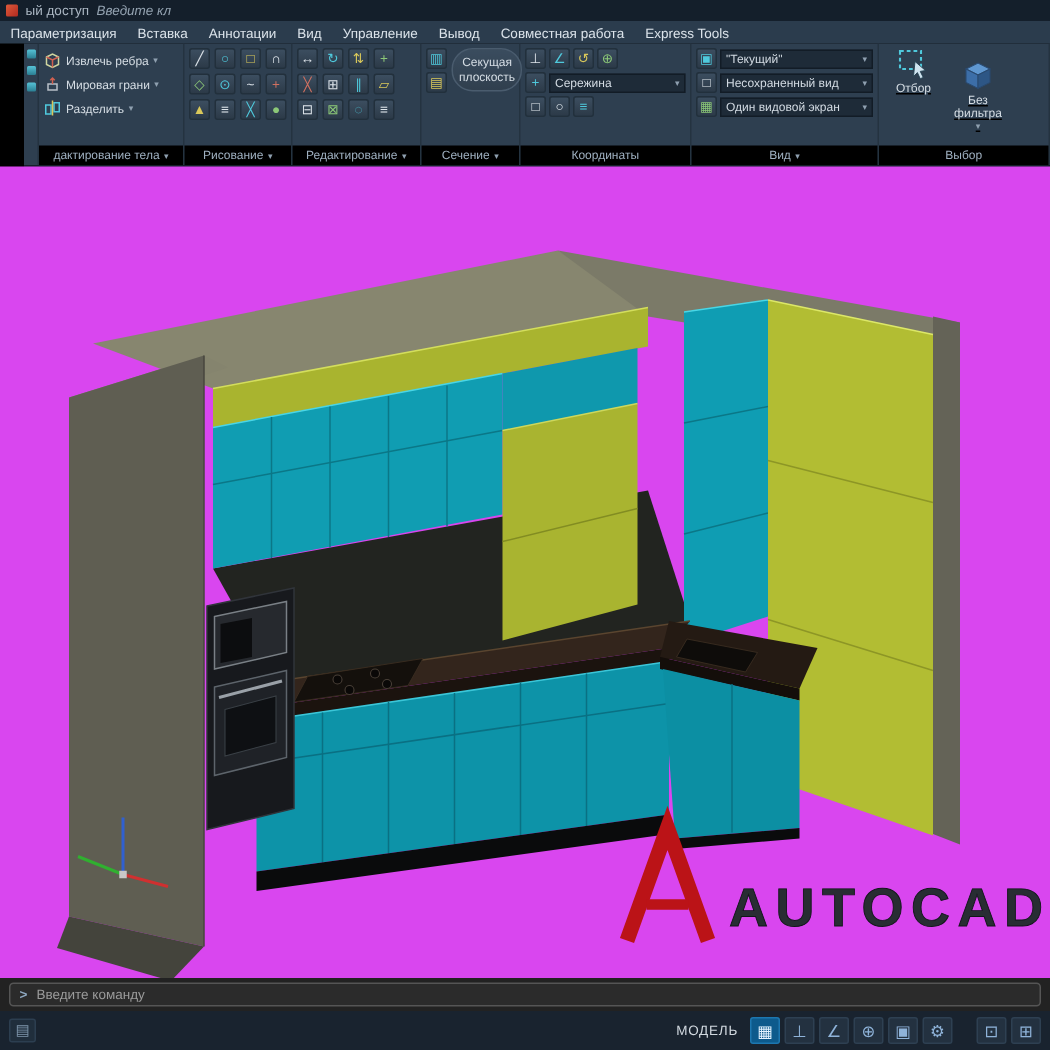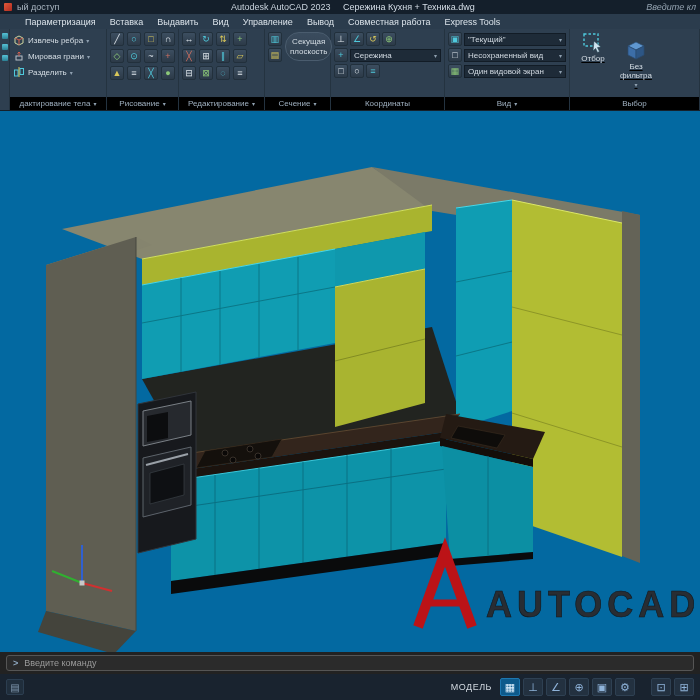--- a/index.html
+++ b/index.html
@@ -12,26 +12,26 @@
     font-size:9px;color:#aab6c2;padding:0 4px;gap:5px;flex:0 0 auto;}
   .tb-appicon{width:8px;height:8px;border-radius:1px;
     background:linear-gradient(135deg,#e05a3a,#b02a20);flex:0 0 auto;}
   .tb-left{white-space:nowrap;}
   .tb-center{flex:1;text-align:center;color:#c9d3dd;white-space:nowrap;overflow:hidden;}
   .tb-center .doc{margin-left:10px;color:#d6dfe8;}
   .tb-search{white-space:nowrap;color:#93a2b0;font-style:italic;}
 
   
   .menubar{height:15px;background:#2b3c4d;display:flex;align-items:center;
-    font-size:9px;color:#dbe3ea;padding-left:18px;flex:0 0 auto;}
+    font-size:9px;color:#dbe3ea;padding-left:0;flex:0 0 auto;}
   .menu-tab{padding:0 7px;height:100%;display:flex;align-items:center;cursor:default;}
 
   
   .ribbon{height:82px;background:#2e3f50;display:flex;flex:0 0 auto;
-    border-bottom:1px solid #15202a;}
+    border-bottom:1px solid #15202a;margin-left:16px;}
   .side-strip{width:10px;display:flex;flex-direction:column;align-items:center;
     padding-top:4px;gap:5px;border-right:1px solid #243340;}
   .side-dot{width:6px;height:6px;background:linear-gradient(#56c2d6,#2b7f93);
     border-radius:1px;}
   .panel{border-right:1px solid #243340;display:flex;flex-direction:column;}
   .panel-body{flex:1;padding:3px 3px 0 3px;}
   .panel-label{height:13px;font-size:8px;color:#9fb0c0;display:flex;align-items:center;
     justify-content:center;gap:3px;background:#000000;white-space:nowrap;overflow:hidden;}
   .arr{font-size:6px;color:#8fa0b0;}
   .solid-row{display:flex;align-items:center;gap:3px;height:16px;font-size:8px;
@@ -54,21 +54,21 @@
   .dd{background:#1e2b38;border:1px solid #121c26;color:#d2dae2;font-size:8px;
     height:13px;display:flex;align-items:center;padding:0 3px;gap:3px;flex:1;
     white-space:nowrap;overflow:hidden;}
   .dd .arr{margin-left:auto;}
   .sel-body{display:flex;gap:0;align-items:stretch;text-decoration:underline;}
   .sel-stack{display:flex;flex-direction:column;align-items:center;gap:1px;
     font-size:8px;color:#d5dde4;text-align:center;line-height:1.1;width:40px;}
   .sel-stack.wide{width:46px;justify-content:center;}
 
   
-  .viewport{flex:1;position:relative;background:#0369a1;overflow:hidden;padding-left:16px;}
+  .viewport{flex:1;position:relative;background:#d946ef;overflow:hidden;padding-left:16px;}
   .scene{position:absolute;inset:0;width:100%;height:100%;display:block;}
 
   
   .cmdline{height:22px;background:#222222;display:flex;align-items:center;
     padding:0 6px;flex:0 0 auto;}
   .cmd-box{flex:1;height:16px;background:#2b2b2b;border:1px solid #555;
     border-radius:3px;display:flex;align-items:center;gap:6px;padding:0 6px;
     font-size:9px;color:#9b9b9b;}
   .cmd-icon{color:#8fa8c0;font-size:9px;font-weight:bold;}
 
@@ -87,31 +87,27 @@
   .sb-gap{width:10px;}
 </style>
 </head>
 <body>
 
 <div class="app">
 
   <div class="titlebar">
     <span class="tb-appicon"></span>
     <span class="tb-left">ый доступ</span>
-    <span class="tb-center">
-      <span>Autodesk AutoCAD 2023</span>
-      <span class="doc">Сережина Кухня + Техника.dwg</span>
-    </span>
     <span class="tb-search">Введите кл</span>
   </div>
 
   <div class="menubar">
     <span class="menu-tab">Параметризация</span>
     <span class="menu-tab">Вставка</span>
-    <span class="menu-tab">Выдавить</span>
+    <span class="menu-tab">Аннотации</span>
     <span class="menu-tab">Вид</span>
     <span class="menu-tab">Управление</span>
     <span class="menu-tab">Вывод</span>
     <span class="menu-tab">Совместная работа</span>
     <span class="menu-tab">Express Tools</span>
   </div>
 
   <div class="ribbon">
     <div class="side-strip">
       <span class="side-dot"></span>

